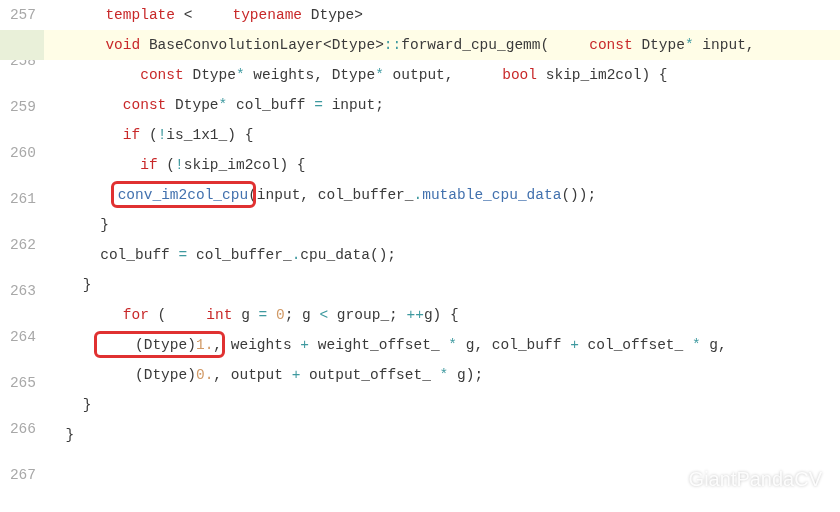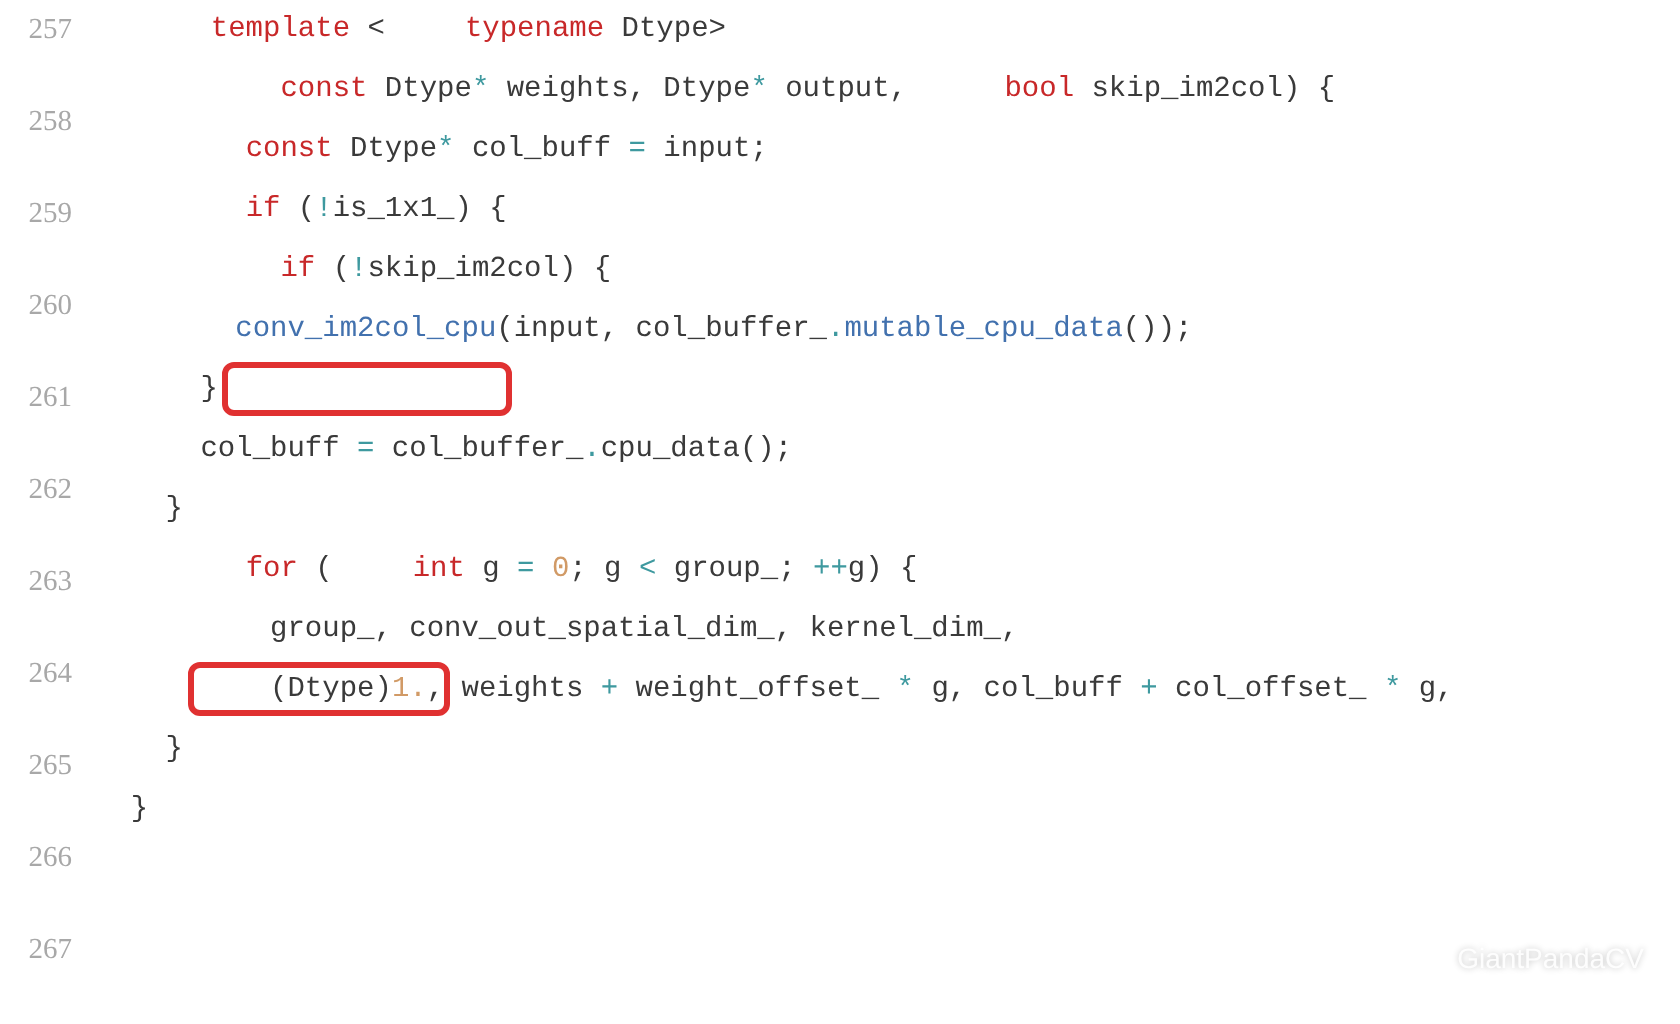--- a/index.html
+++ b/index.html
@@ -4,42 +4,42 @@
 <style>
   * { margin:0; padding:0; box-sizing:border-box; }
   body {
     font-family:"Consolas","Monaco","Courier New",monospace;
     font-size:14.5px; line-height:30px; background:#fff;
     width:840px; height:512px; overflow:hidden; position:relative;
   }
   .editor { display:flex; }
   .gutter { width:44px; text-align:right; padding-right:8px; color:#a8a8a8;
             user-select:none; flex-shrink:0; }
-  .gutter div { height:46px;font-family:Liberation Serif, serif; }
+  .gutter div { height:46px; }
   .code { flex:1; }
   .line { height:30px; white-space:pre; padding-left:4px; position:relative; }
   .line.hl { background:#fffde7; }
   .line.hl::before {
     content:""; position:absolute; left:-44px; top:0; bottom:0; width:44px;
     background:#e9f0d9;
   }
   .kw-red   { color:#c82829;margin-left:40px; }
   .kw-teal  { color:#3e999f; }
   .kw-link  { color:#4271ae; }
   .id-plain { color:#3a3a3a; }
   .num      { color:#d19a66; }
   .callout {
     position:absolute; border:3px solid #e03131; border-radius:6px;
     pointer-events:none;
   }
   #box1 { top:181px; left:111px; width:145px; height:27px; }
   #box2 { top:331px; left:94px;  width:131px; height:27px; }
   .watermark {
     position:absolute; right:18px; bottom:18px; display:flex; align-items:center;
-    gap:8px; color:rgba(255,255,255,0.9); font-family:sans-serif; font-size:14px;
+    gap:8px; color:rgba(255,255,255,0.9); font-family:sans-serif; font-size:20px;
     text-shadow:0 0 3px rgba(0,0,0,.25);
     flex-direction:column;
   }
   .wm-icon {
     width:24px; height:24px; fill:rgba(255,255,255,0.85);
   }
 </style>
 </head>
 <body>
 
@@ -58,31 +58,32 @@
       <div>267</div>
       <div>214</div>
       <div>269</div>
       <div>330</div>
       <div>271</div>
       <div>272</div>
       <div>273</div>
     </div>
   <div class="code" id="code">
       <div class="line"><span>  </span><span class="kw-red">template</span><span class="id-plain"> &lt;</span><span class="kw-red">typename</span><span class="id-plain"> Dtype&gt;</span></div>
+      <div class="line hl"><span>  </span><span class="kw-red">void</span><span class="id-plain"> BaseConvolutionLayer&lt;Dtype&gt;</span><span class="kw-teal">::</span><span class="id-plain">forward_cpu_gemm(</span><span class="kw-red">const</span><span class="id-plain"> Dtype</span><span class="kw-teal">*</span><span class="id-plain"> input,</span></div>
       <div class="line"><span>      </span><span class="kw-red">const</span><span class="id-plain"> Dtype</span><span class="kw-teal">*</span><span class="id-plain"> weights, Dtype</span><span class="kw-teal">*</span><span class="id-plain"> output, </span><span class="kw-red">bool</span><span class="id-plain"> skip_im2col) {</span></div>
       <div class="line"><span>    </span><span class="kw-red">const</span><span class="id-plain"> Dtype</span><span class="kw-teal">*</span><span class="id-plain"> col_buff </span><span class="kw-teal">=</span><span class="id-plain"> input;</span></div>
       <div class="line"><span>    </span><span class="kw-red">if</span><span class="id-plain"> (</span><span class="kw-teal">!</span><span class="id-plain">is_1x1_) {</span></div>
       <div class="line"><span>      </span><span class="kw-red">if</span><span class="id-plain"> (</span><span class="kw-teal">!</span><span class="id-plain">skip_im2col) {</span></div>
       <div class="line"><span>        </span><span class="kw-link">conv_im2col_cpu</span><span class="id-plain">(input, col_buffer_</span><span class="kw-teal">.</span><span class="kw-link">mutable_cpu_data</span><span class="id-plain">());</span></div>
       <div class="line"><span class="id-plain">      }</span></div>
       <div class="line"><span class="id-plain">      col_buff </span><span class="kw-teal">=</span><span class="id-plain"> col_buffer_</span><span class="kw-teal">.</span><span class="id-plain">cpu_data();</span></div>
       <div class="line"><span class="id-plain">    }</span></div>
       <div class="line"><span>    </span><span class="kw-red">for</span><span class="id-plain"> (</span><span class="kw-red">int</span><span class="id-plain"> g </span><span class="kw-teal">=</span><span> </span><span class="num">0</span><span class="id-plain">; g </span><span class="kw-teal">&lt;</span><span class="id-plain"> group_; </span><span class="kw-teal">++</span><span class="id-plain">g) {</span></div>
-      <div class="line"><span class="id-plain">          group_, conv_out_spatial_dim_, kernel_dim_,</span></div>
       <div class="line"><span class="id-plain">          (Dtype)</span><span class="num">1.</span><span class="id-plain">, weights </span><span class="kw-teal">+</span><span class="id-plain"> weight_offset_ </span><span class="kw-teal">*</span><span class="id-plain"> g, col_buff </span><span class="kw-teal">+</span><span class="id-plain"> col_offset_ </span><span class="kw-teal">*</span><span class="id-plain"> g,</span></div>
+      <div class="line"><span class="id-plain">          (Dtype)</span><span class="num">0.</span><span class="id-plain">, output </span><span class="kw-teal">+</span><span class="id-plain"> output_offset_ </span><span class="kw-teal">*</span><span class="id-plain"> g);</span></div>
       <div class="line"><span class="id-plain">    }</span></div>
       <div class="line"><span class="id-plain">  }</span></div>
     </div>
 </div>
 
 <div id="box1" class="callout"></div>
 <div id="box2" class="callout"></div>
 
 <div class="watermark">
   <svg class="wm-icon" viewBox="0 0 24 24">

